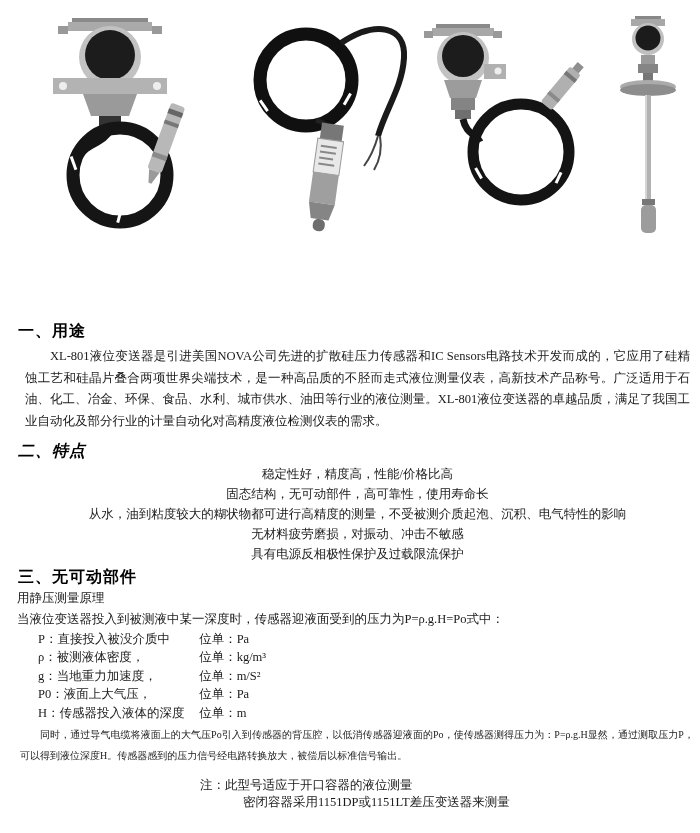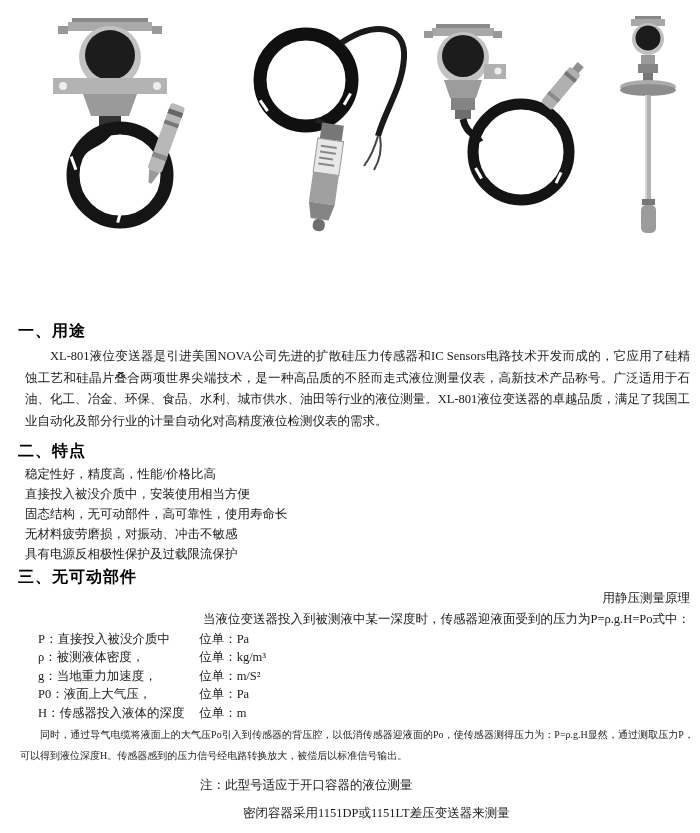--- a/index.html
+++ b/index.html
@@ -16,32 +16,32 @@
   .photo2 { left:246px; top:8px;  }
   .photo3 { left:418px; top:22px; }
   .photo4 { left:612px; top:15px; }
   
   h2.sec {
     font-family:"DejaVu Sans","Liberation Sans",sans-serif;
     font-weight:bold; font-size:16px; line-height:18px;
     color:#000; margin:0 0 0 18px; letter-spacing:1px;
   }
   .h-usage    { margin-top:14px !important; }
-  .h-features { margin-top:10px !important; }
+  .h-features { margin-top:10px !important;font-style:italic; }
   .h-principle{ margin-top:4px  !important; }
-  p { margin:11px; }
+  p { margin:0; }
   .body-par {
     font-size:12.5px; line-height:21.5px; text-align:justify;
     margin:6px 10px 8px 25px; text-indent:2em;
   }
   .feature-line {
-    font-size:12.5px; line-height:20px; margin:0 10px 0 25px;
+    font-size:12.5px; line-height:20px; margin:0 10px 0 25px;text-align:center;
   }
   .feature-first { margin-top:4px; }
-  .pr-line { font-size:12.5px; line-height:21px; margin:0 10px 0 17px;text-align:right; }
+  .pr-line { font-size:12.5px; line-height:21px; margin:0 10px 0 17px; }
   .pr-first { margin-top:2px; }
   .param-row { font-size:12.5px; line-height:18.4px; margin-left:38px; white-space:nowrap; }
   .param-term { display:inline-block; min-width:158px; }
   .principle-body {
     font-size:10px; line-height:21px; text-align:justify;
     margin:2px 6px 0 20px; text-indent:2em;
   }
   .notes { margin-top:11px; font-size:12.5px; line-height:16.5px; }
   .note1 { margin-left:200px; }
   .note2 { margin-left:243px; }
@@ -141,22 +141,22 @@
   </div>
 
   <section>
     <h2 class="sec h-usage">一、用途</h2>
     <p class="body-par">XL-801液位变送器是引进美国NOVA公司先进的扩散硅压力传感器和IC Sensors电路技术开发而成的，它应用了硅精蚀工艺和硅晶片叠合两项世界尖端技术，是一种高品质的不胫而走式液位测量仪表，高新技术产品称号。广泛适用于石油、化工、冶金、环保、食品、水利、城市供水、油田等行业的液位测量。XL-801液位变送器的卓越品质，满足了我国工业自动化及部分行业的计量自动化对高精度液位检测仪表的需求。</p>
   </section>
 
   <section>
     <h2 class="sec h-features">二、特点</h2>
     <p class="feature-line feature-first">稳定性好，精度高，性能/价格比高</p>
-    <p class="feature-line">直接投入被没介质中，安装使用相当方便</p>
     <p class="feature-line">固态结构，无可动部件，高可靠性，使用寿命长</p>
+    <p class="feature-line">从水，油到粘度较大的糊状物都可进行高精度的测量，不受被测介质起泡、沉积、电气特性的影响</p>
     <p class="feature-line">无材料疲劳磨损，对振动、冲击不敏感</p>
     <p class="feature-line">具有电源反相极性保护及过载限流保护</p>
   </section>
 
   <section>
     <h2 class="sec h-principle">三、无可动部件</h2>
     <p class="pr-line pr-first">用静压测量原理</p>
     <p class="pr-line">当液位变送器投入到被测液中某一深度时，传感器迎液面受到的压力为P=ρ.g.H=Po式中：</p>
 
     <div class="param-row">

